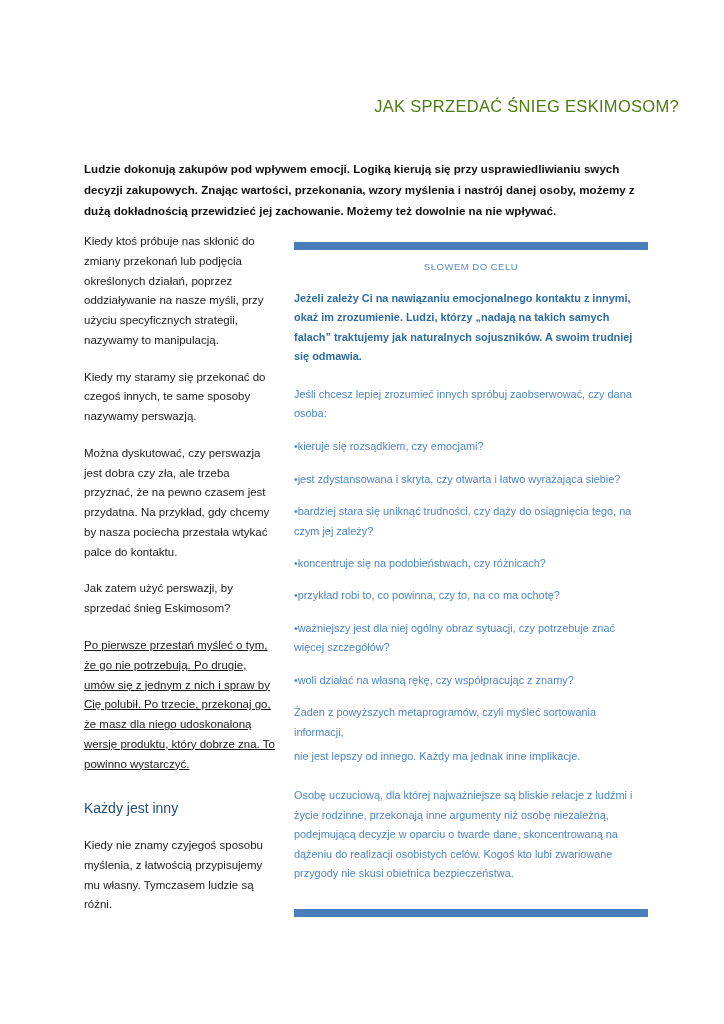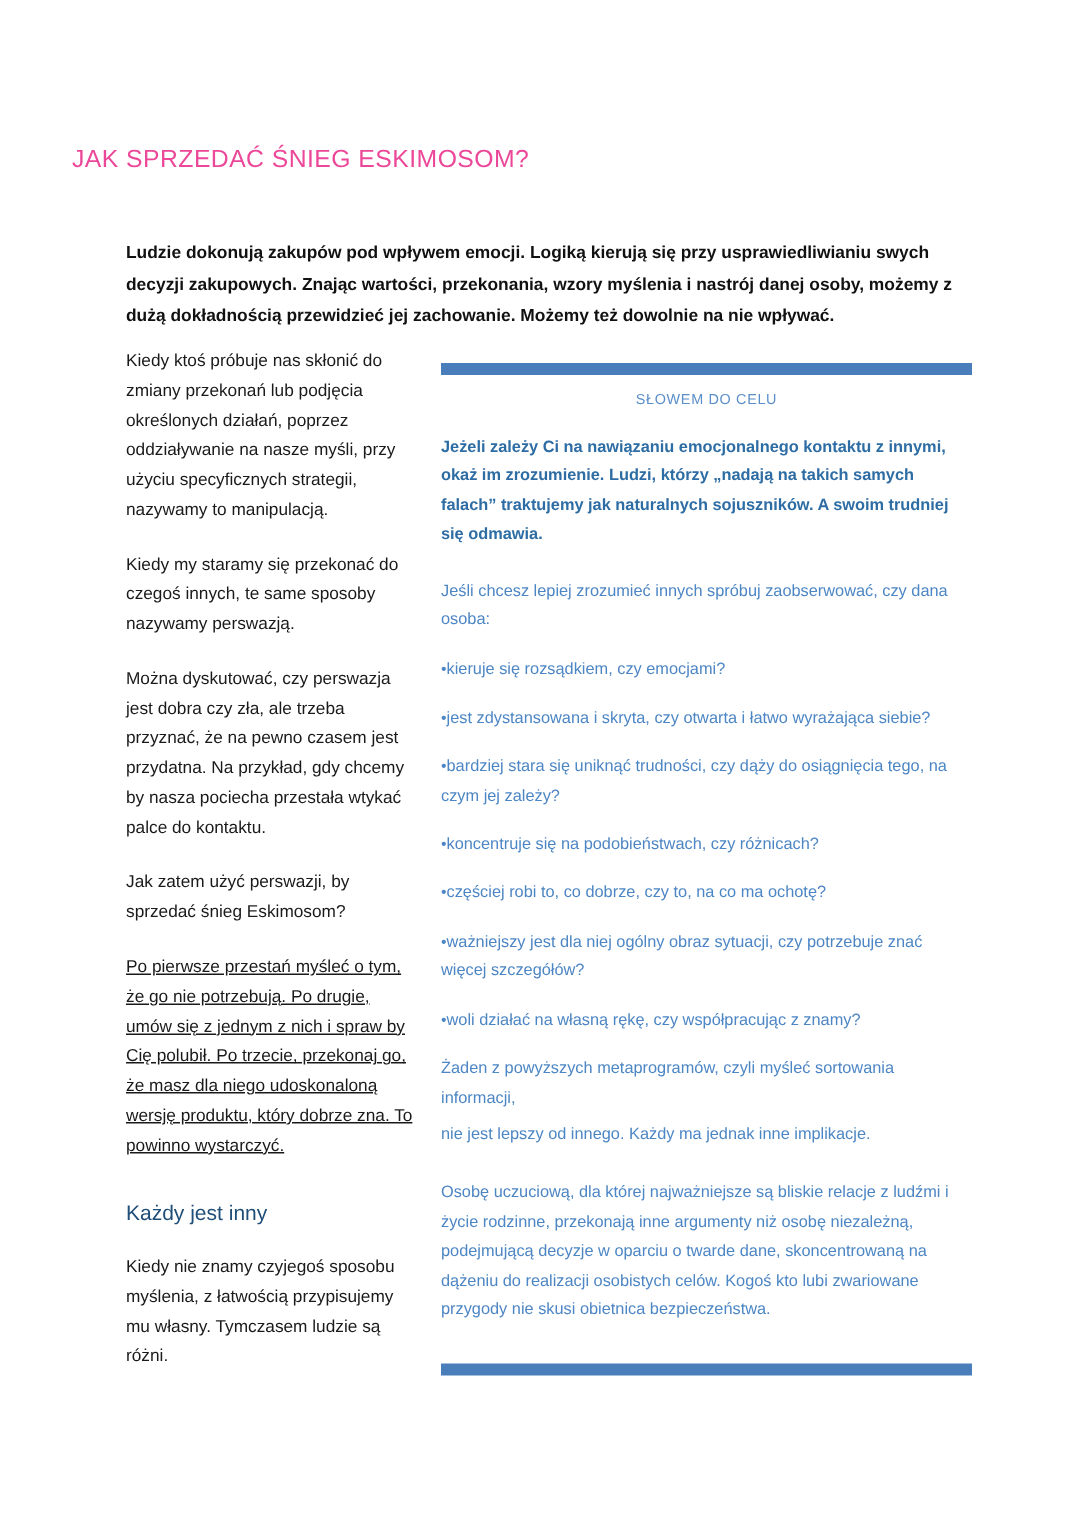--- a/index.html
+++ b/index.html
@@ -20,27 +20,27 @@
     position: absolute;
     left: 0; top: 0;
     width: 724px;
     height: 1024px;
     box-sizing: border-box;
   }
 
   
   .doc-title {
     position: absolute;
-    left: 48px;
+    left: 75px;
     top: 86px;
     width: 604px;
-    text-align: left;
+    text-align: right;
     font-size: 16.5px;
     letter-spacing: 0.3px;
-    color: #ec4899;
+    color: #4d7c0f;
     font-weight: 400;
   }
 
   
   .lead {
     position: absolute;
     left: 84px;
     top: 158px;
     width: 560px;
     font-size: 11.6px;
@@ -160,21 +160,21 @@
   <div class="side-head">SŁOWEM DO CELU</div>
 
   <div class="col-right">
     <p class="strongblue">Jeżeli zależy Ci na nawiązaniu emocjonalnego kontaktu z innymi, okaż im zrozumienie. Ludzi, którzy „nadają na takich samych falach” traktujemy jak naturalnych sojuszników. A swoim trudniej się odmawia.</p>
     <p class="tight">Jeśli chcesz lepiej zrozumieć innych spróbuj zaobserwować, czy dana osoba:</p>
 
     <p class="bullet"><span class="dot">•</span><span>kieruje się rozsądkiem, czy emocjami?</span></p>
     <p class="bullet"><span class="dot">•</span><span>jest zdystansowana i skryta, czy otwarta i łatwo wyrażająca siebie?</span></p>
     <p class="bullet"><span class="dot">•</span><span>bardziej stara się uniknąć trudności, czy dąży do osiągnięcia tego, na czym jej zależy?</span></p>
     <p class="bullet"><span class="dot">•</span><span>koncentruje się na podobieństwach, czy różnicach?</span></p>
-    <p class="bullet"><span class="dot">•</span><span>częściej robi to, co dobrze, czy to, na co ma ochotę?</span></p>
+    <p class="bullet"><span class="dot">•</span><span>przykład robi to, co powinna, czy to, na co ma ochotę?</span></p>
     <p class="bullet"><span class="dot">•</span><span>ważniejszy jest dla niej ogólny obraz sytuacji, czy potrzebuje znać więcej szczegółów?</span></p>
     <p class="bullet"><span class="dot">•</span><span>woli działać na własną rękę, czy współpracując z znamy?</span></p>
 
     <p class="note">Żaden z powyższych metaprogramów, czyli myśleć sortowania informacji,</p>
     <p class="note2">nie jest lepszy od innego. Każdy ma jednak inne implikacje.</p>
 
     <p>Osobę uczuciową, dla której najważniejsze są bliskie relacje z ludźmi i życie rodzinne, przekonają inne argumenty niż osobę niezależną, podejmującą decyzje w oparciu o twarde dane, skoncentrowaną na dążeniu do realizacji osobistych celów. Kogoś kto lubi zwariowane przygody nie skusi obietnica bezpieczeństwa.</p>
   </div>
 
   <div class="side-rule bottom"></div>

